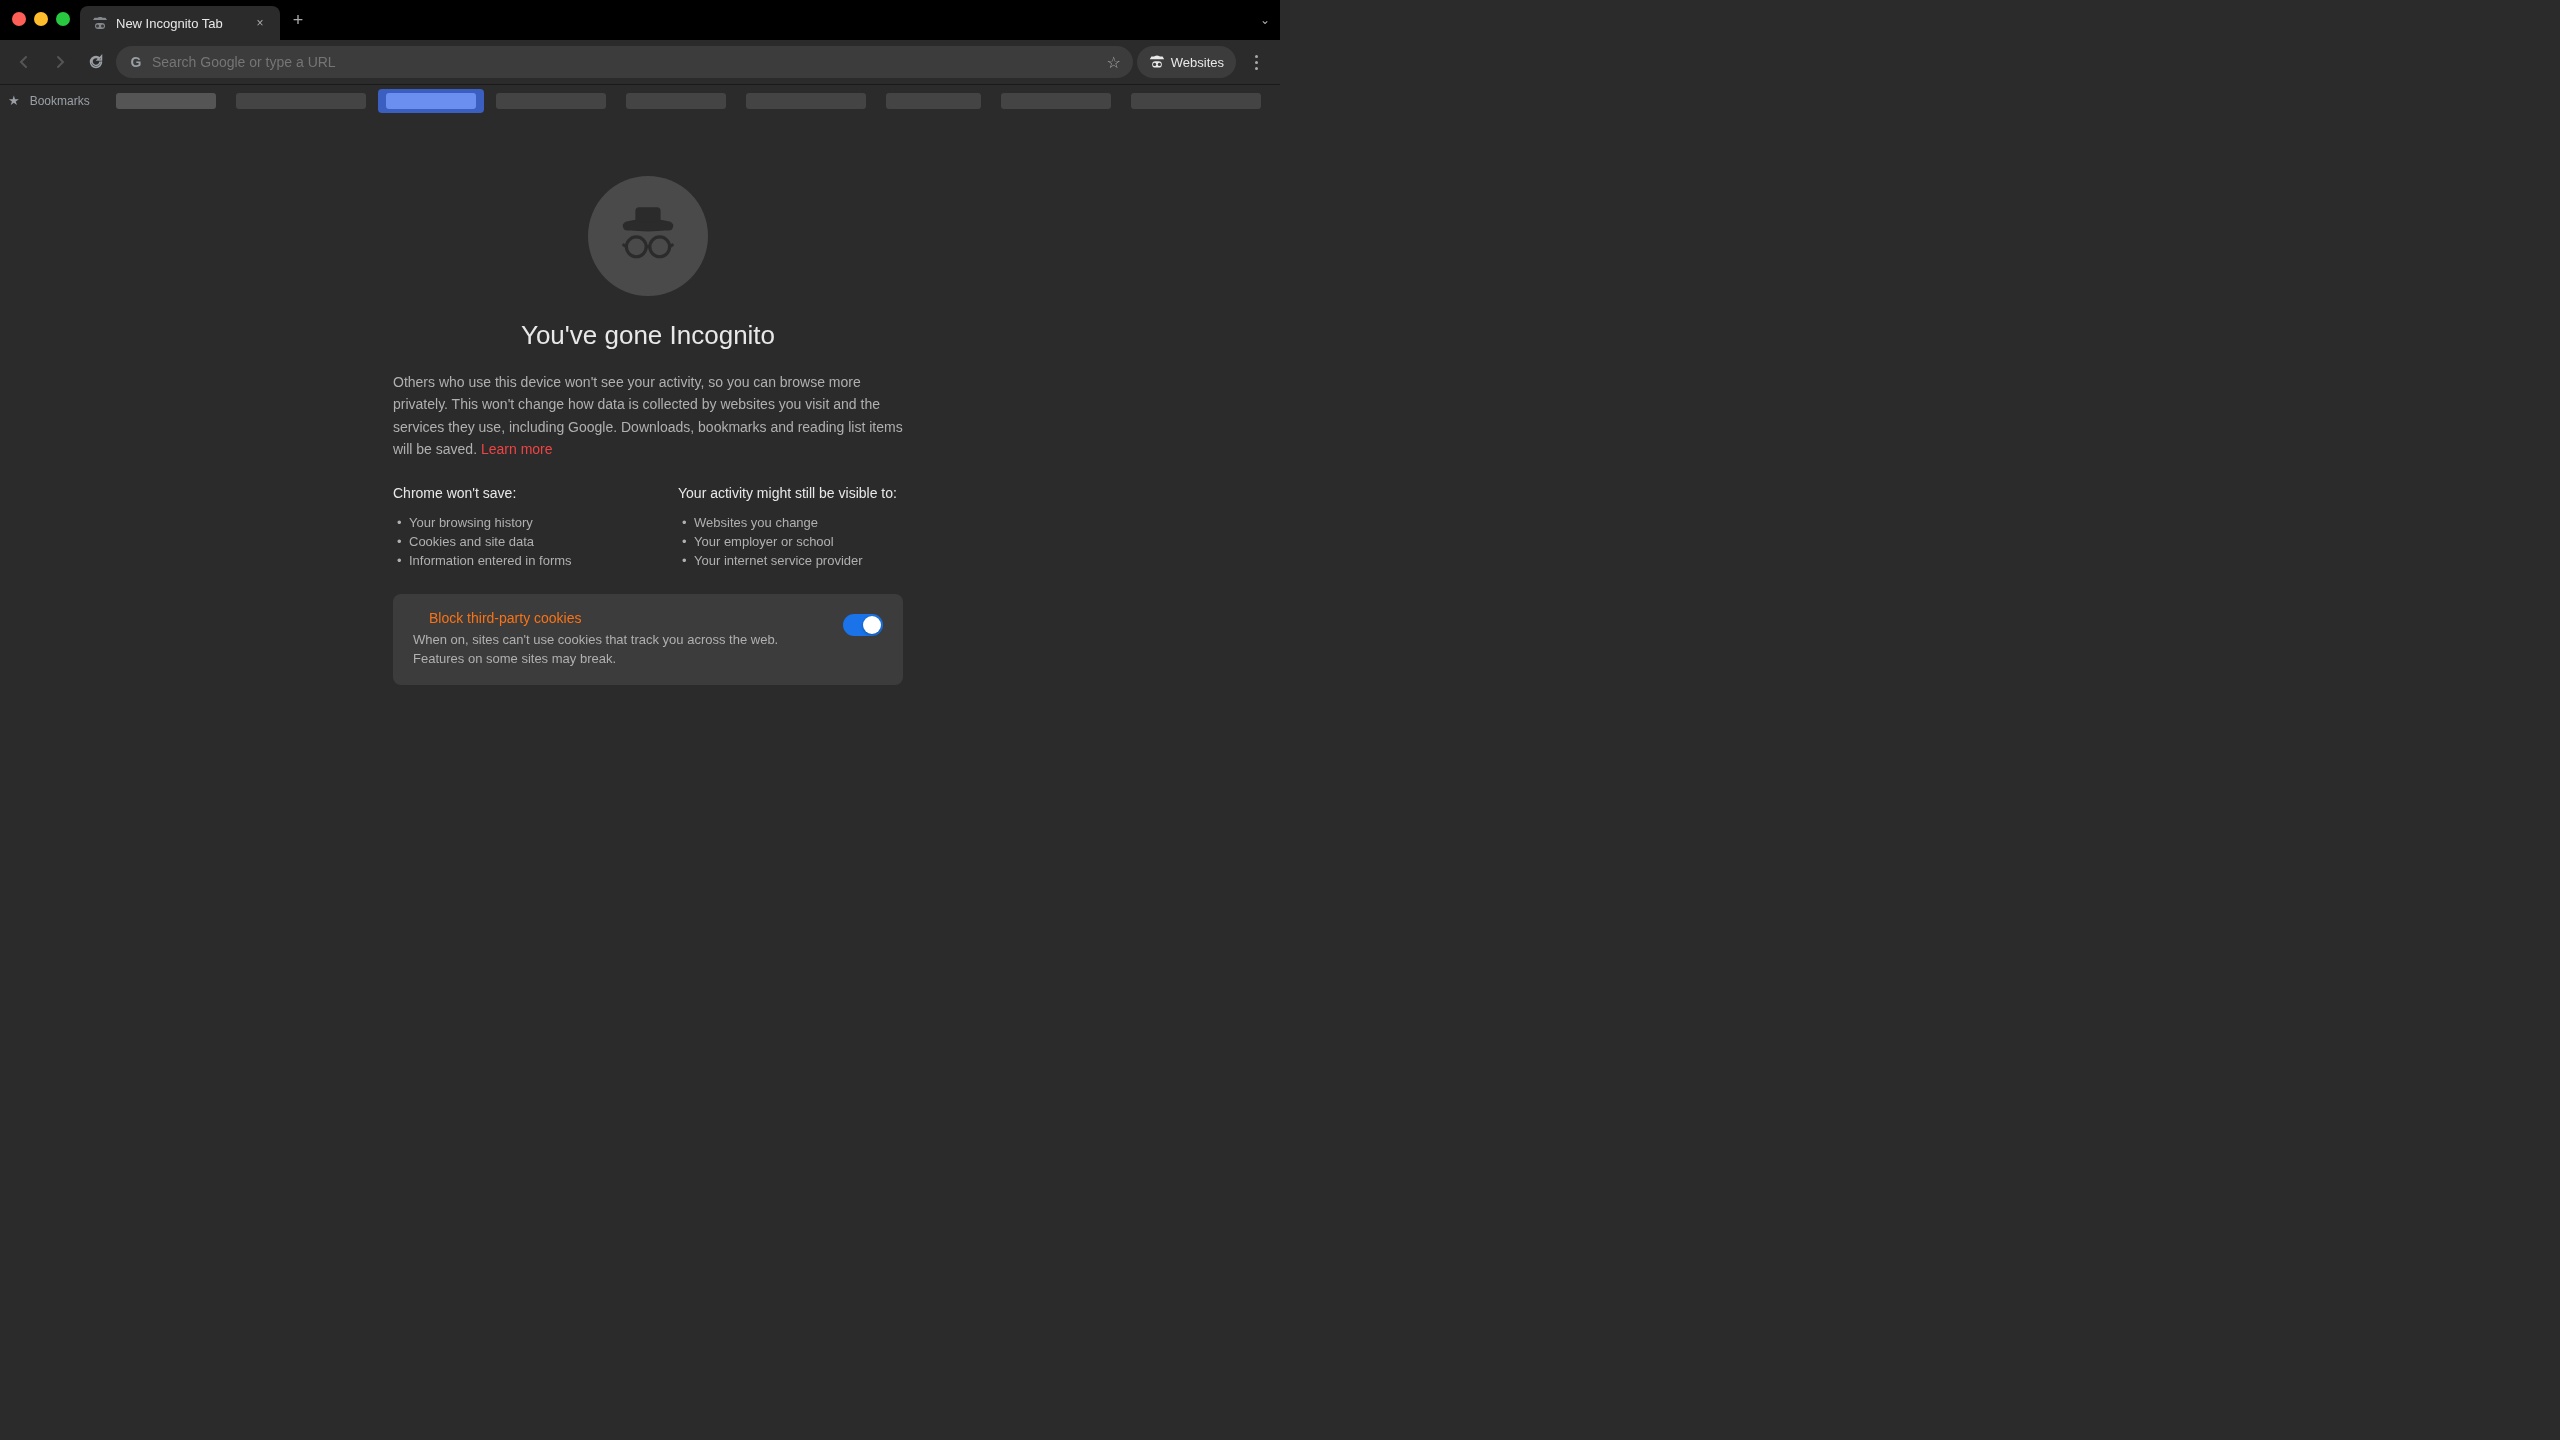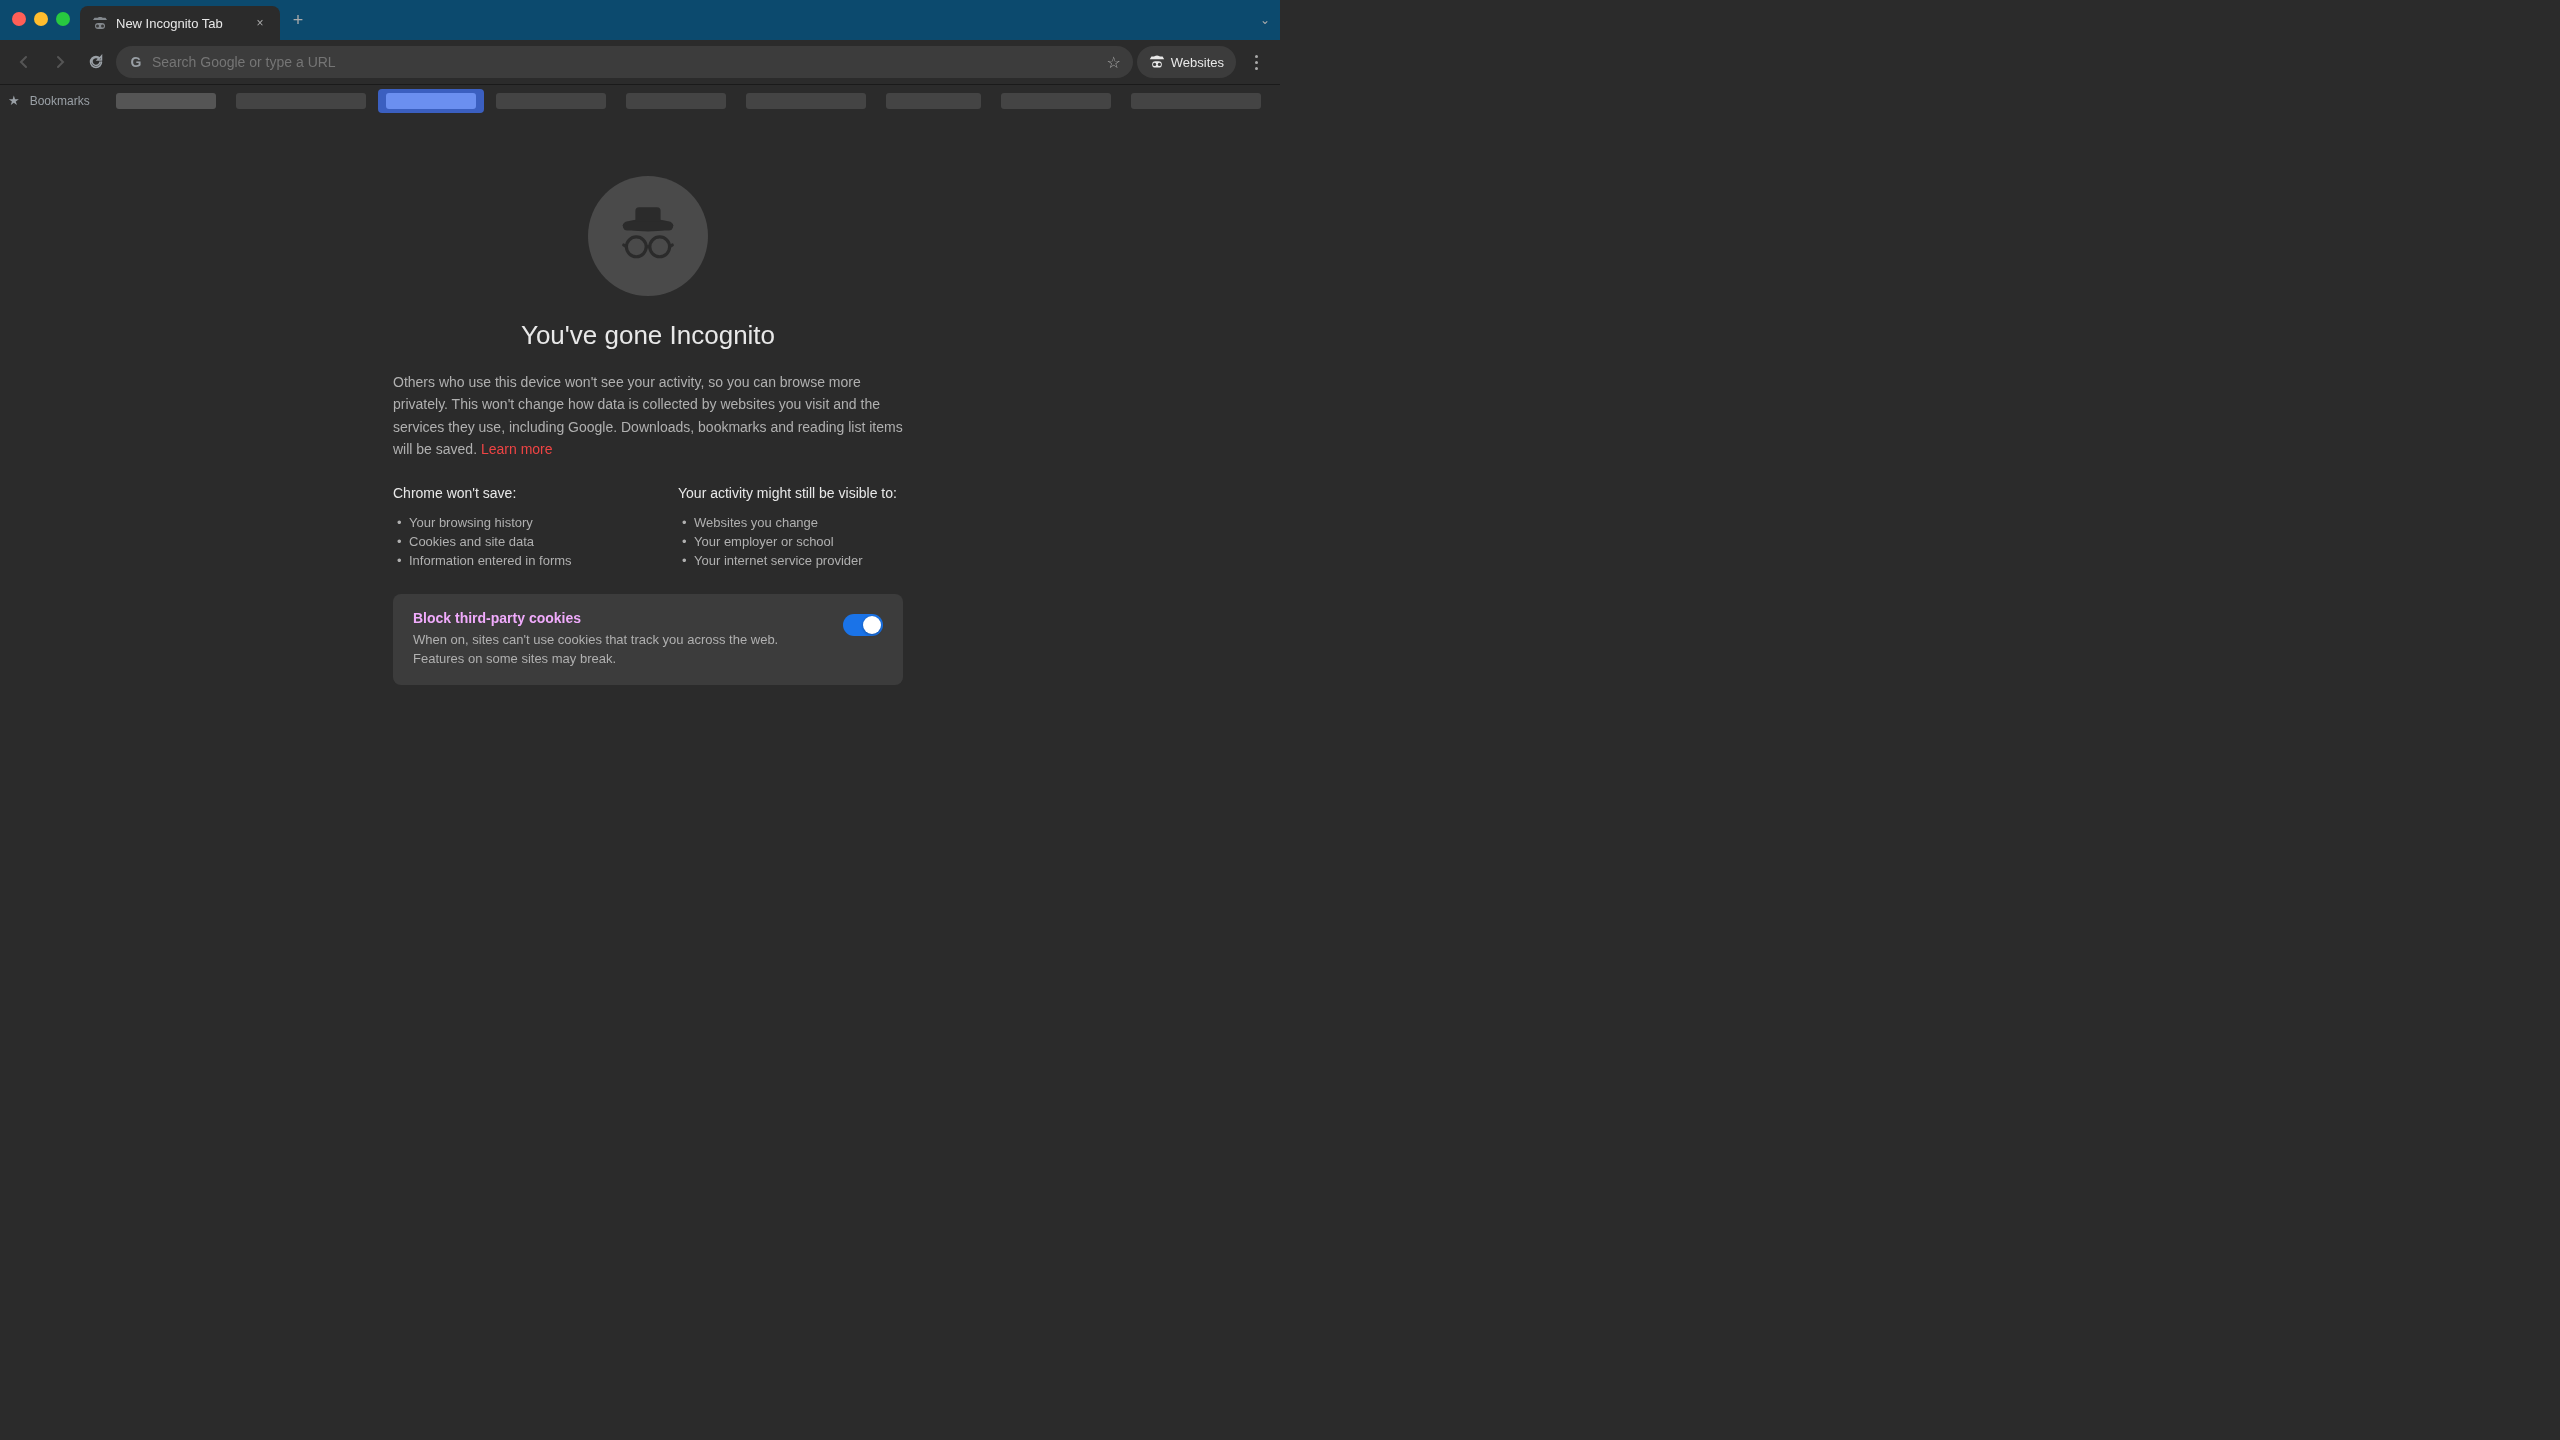--- a/index.html
+++ b/index.html
@@ -351,24 +351,25 @@
       display: flex;
       align-items: flex-start;
       gap: 16px;
     }
 
     .cookie-text {
       flex: 1;
     }
 
     .cookie-title {
-      color: #f0abfc;
+      color: #f97316;
       font-size: 14px;
-      font-weight: 700;
+      font-weight: 400;
       margin-bottom: 4px;
+      margin-left: 16px;
     }
 
     .cookie-desc {
       color: #b0b0b0;
       font-size: 13px;
       line-height: 1.5;
     }
 
     
     .toggle-wrap {
@@ -407,21 +408,21 @@
       background: white;
       top: 2px;
       right: 2px;
       transition: 0.2s;
       box-shadow: 0 1px 3px rgba(0,0,0,0.3);
     }
   </style>
 </head>
 <body>
 
-<div style="position:relative; height:40px; background:#0c4a6e; display:flex; align-items:stretch; padding-left:80px;">
+<div style="position:relative; height:40px; background:#000000; display:flex; align-items:stretch; padding-left:80px;">
   <div class="window-controls">
     <button class="win-btn close"></button>
     <button class="win-btn minimize"></button>
     <button class="win-btn maximize"></button>
   </div>
 
   <div class="tab">
 
     <svg class="tab-icon" viewBox="0 0 16 16" fill="none">
       <path d="M8 2C6.5 2 5.5 2.8 5.5 2.8H2.5L1 5h14l-1.5-2.2H11s-1-.8-3-.8z" fill="#9aa0a6"></path>

